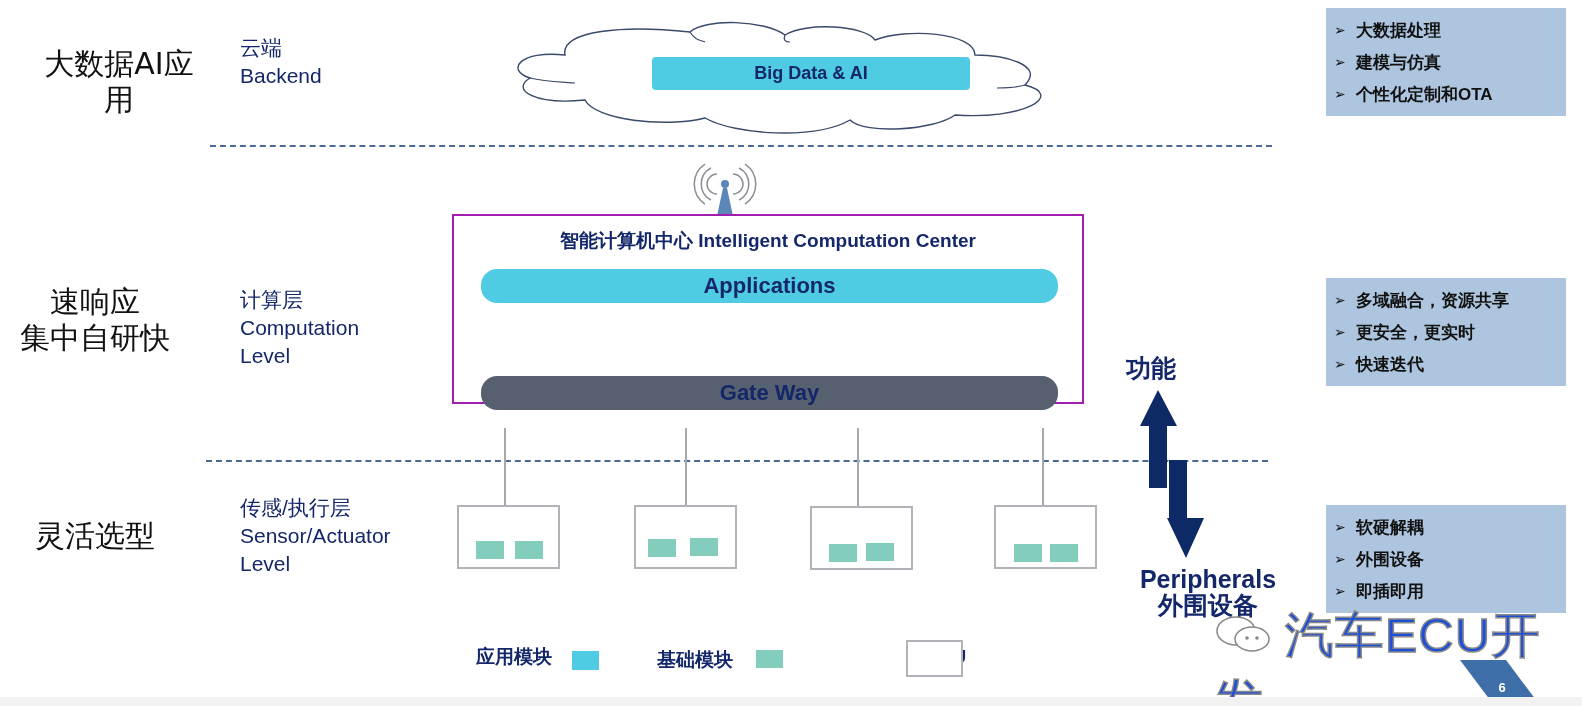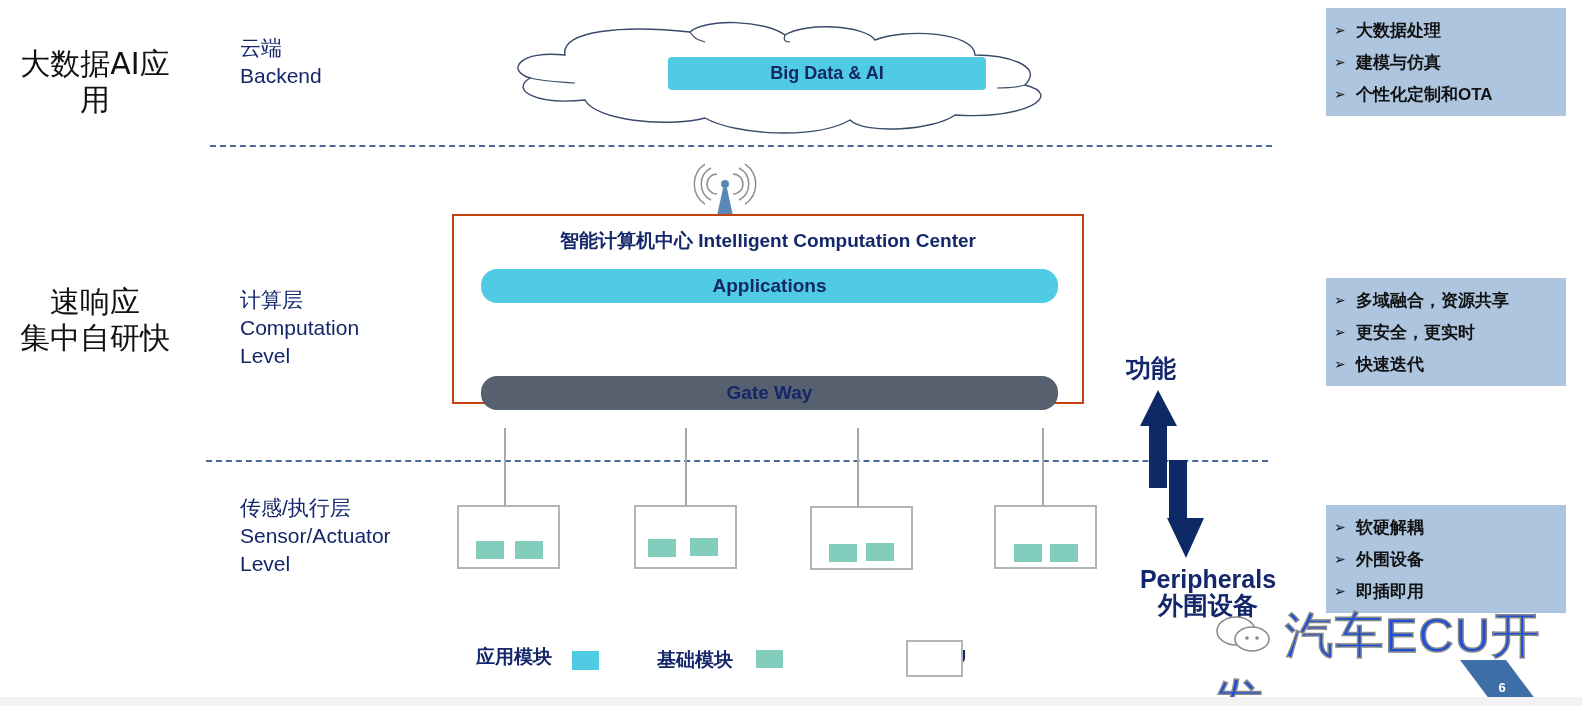--- a/index.html
+++ b/index.html
@@ -15,48 +15,49 @@
 
     
     .dash { position: absolute; height: 0; border-top: 2px dashed #4a6a96; }
 
     
     .bullet-box { position: absolute; left: 1326px; width: 240px; background: #adc5de; padding: 6px 0 6px 8px; }
     .bullet-item { display: flex; align-items: center; font-size: 17px; font-weight: bold; color: #111; height: 32px; }
     .bullet-arrow { width: 22px; font-size: 14px; color: #111; }
 
     
-    .icc-box { position: absolute; left: 452px; top: 214px; width: 632px; height: 190px; border: 2px solid #c2410c; background: #fff; }
+    .icc-box { position: absolute; left: 452px; top: 214px; width: 632px; height: 190px; border: 2px solid #a21caf; background: #fff; }
     .icc-title { position: absolute; left: 0; right: 0; top: 12px; text-align: center; font-size: 19px; font-weight: bold; color: #13276a; }
-    .layer-bar { position: absolute; left: 27px; width: 577px; height: 34px; border-radius: 16px; display: flex; align-items: center; justify-content: center; font-size: 19px; font-weight: bold; color: #13276a; }
+    .layer-bar { position: absolute; left: 27px; width: 577px; height: 34px; border-radius: 16px; display: flex; align-items: center; justify-content: center; font-size: 22px; font-weight: bold; color: #13276a; }
 
     .connector { position: absolute; width: 2px; background: #a5a8ad; }
     .ecu { position: absolute; width: 103px; height: 64px; border: 2px solid #b0b3b8; background: #fff; }
     .module { position: absolute; width: 28px; height: 18px; background: #82cdbc; }
 
     .legend-label { position: absolute; font-size: 19px; font-weight: bold; color: #13276a; }
     .legend-swatch { position: absolute; }
 
     .arrow-label { position: absolute; font-size: 25px; font-weight: bold; color: #13276a; text-align: center; }
 
     .watermark { position: absolute; left: 1214px; top: 603px; font-size: 49px; color: #1d4ed8; font-family: Liberation Sans, sans-serif; -webkit-text-stroke: 1.5px #888; letter-spacing: 1px; }
     .bottom-strip { position: absolute; left: 0; top: 697px; width: 1582px; height: 9px; background: #f2f2f2; }
   </style>
 </head>
 <body>
 
-<div class="left-label" style="top:46px;">
+<div class="left-label" style="top:46px;margin-left:24px;">
   <div>大数据AI应</div>
   <div>用</div>
 </div>
 <div class="left-label" style="top:284px;">
   <div>速响应</div>
   <div>集中自研快</div>
 </div>
 <div class="left-label" style="top:518px;">
+  <div>灵活选型</div>
 </div>
 
 <div class="level-label" style="top:34px;">
   <div>云端</div>
   <div>Backend</div>
 </div>
 <div class="level-label" style="top:286px;">
   <div>计算层</div>
   <div>Computation</div>
   <div>Level</div>
@@ -67,21 +68,21 @@
   <div>Level</div>
 </div>
 
 <svg class="abs" style="left:505px; top:10px;" width="560" height="125" viewBox="0 0 560 125">
   <path d="M 60 45 C 55 20, 120 15, 185 22 C 200 8, 260 10, 280 25 C 300 12, 360 15, 370 30 C 400 18, 470 22, 470 45 C 500 45, 540 55, 520 75 C 560 85, 520 110, 450 105 C 430 120, 360 125, 345 110 C 310 130, 230 125, 200 108 C 160 118, 90 110, 80 90 C 30 95, 5 80, 25 68 C 0 60, 15 40, 60 45 Z" fill="#ffffff" stroke="#3a4a6a" stroke-width="1.4"></path>
   <path d="M 185 22 C 190 30, 195 30, 200 32" fill="none" stroke="#3a4a6a" stroke-width="1.2"></path>
   <path d="M 280 25 C 278 30, 280 32, 285 32" fill="none" stroke="#3a4a6a" stroke-width="1.2"></path>
   <path d="M 25 68 C 40 72, 60 72, 70 73" fill="none" stroke="#3a4a6a" stroke-width="1.2"></path>
   <path d="M 520 75 C 510 78, 500 78, 492 78" fill="none" stroke="#3a4a6a" stroke-width="1.2"></path>
 </svg>
-<div class="abs" style="left:668px; top:57px; width:318px; height:33px; background:#4fcbe3; border-radius:4px; display:flex; align-items:center; justify-content:center; font-size:18px; font-weight:bold; color:#13276a;">Big Data &amp; AI</div>
+<div class="abs" style="left:652px; top:57px; width:318px; height:33px; background:#4fcbe3; border-radius:4px; display:flex; align-items:center; justify-content:center; font-size:18px; font-weight:bold; color:#13276a;">Big Data &amp; AI</div>
 
 <div class="dash" style="left:210px; top:145px; width:1062px;"></div>
 <div class="dash" style="left:206px; top:460px; width:1062px;"></div>
 
 <svg class="abs" style="left:693px; top:160px;" width="64" height="56" viewBox="0 0 64 56">
   <path d="M 24 14 A 10 10 0 0 0 24 34" fill="none" stroke="#8a8f96" stroke-width="1.5"></path>
   <path d="M 18 8 A 18 18 0 0 0 18 40" fill="none" stroke="#8a8f96" stroke-width="1.5"></path>
   <path d="M 12 4 A 24 24 0 0 0 12 44" fill="none" stroke="#8a8f96" stroke-width="1.5"></path>
   <path d="M 40 14 A 10 10 0 0 1 40 34" fill="none" stroke="#8a8f96" stroke-width="1.5"></path>
   <path d="M 46 8 A 18 18 0 0 1 46 40" fill="none" stroke="#8a8f96" stroke-width="1.5"></path>

